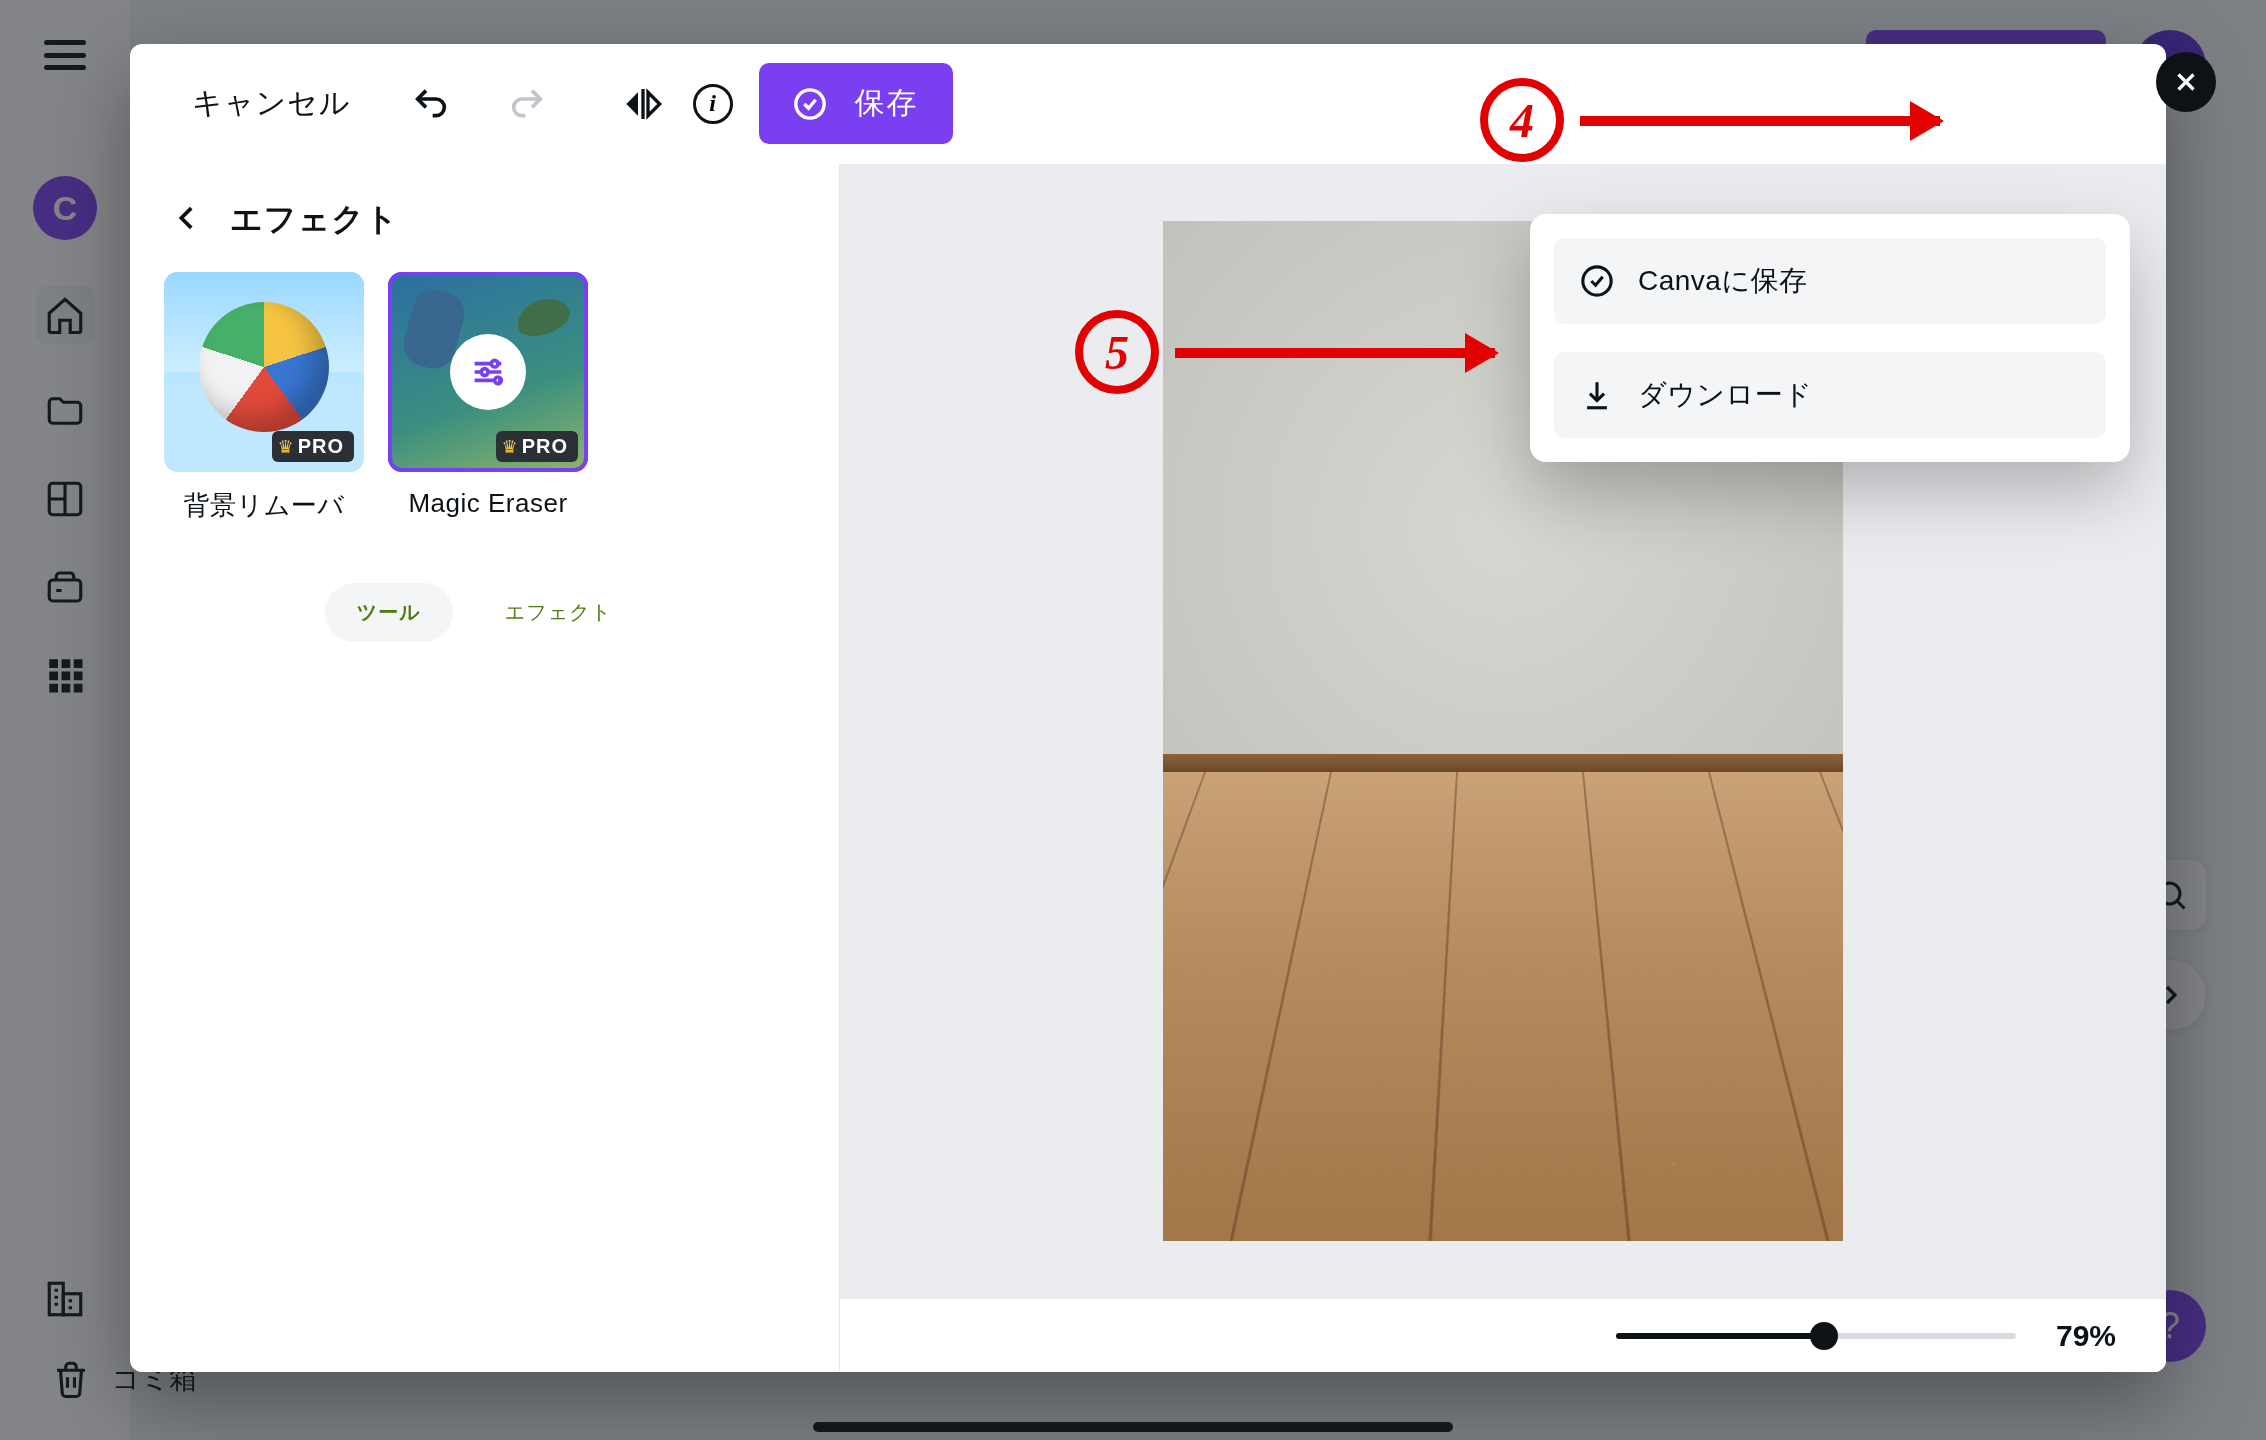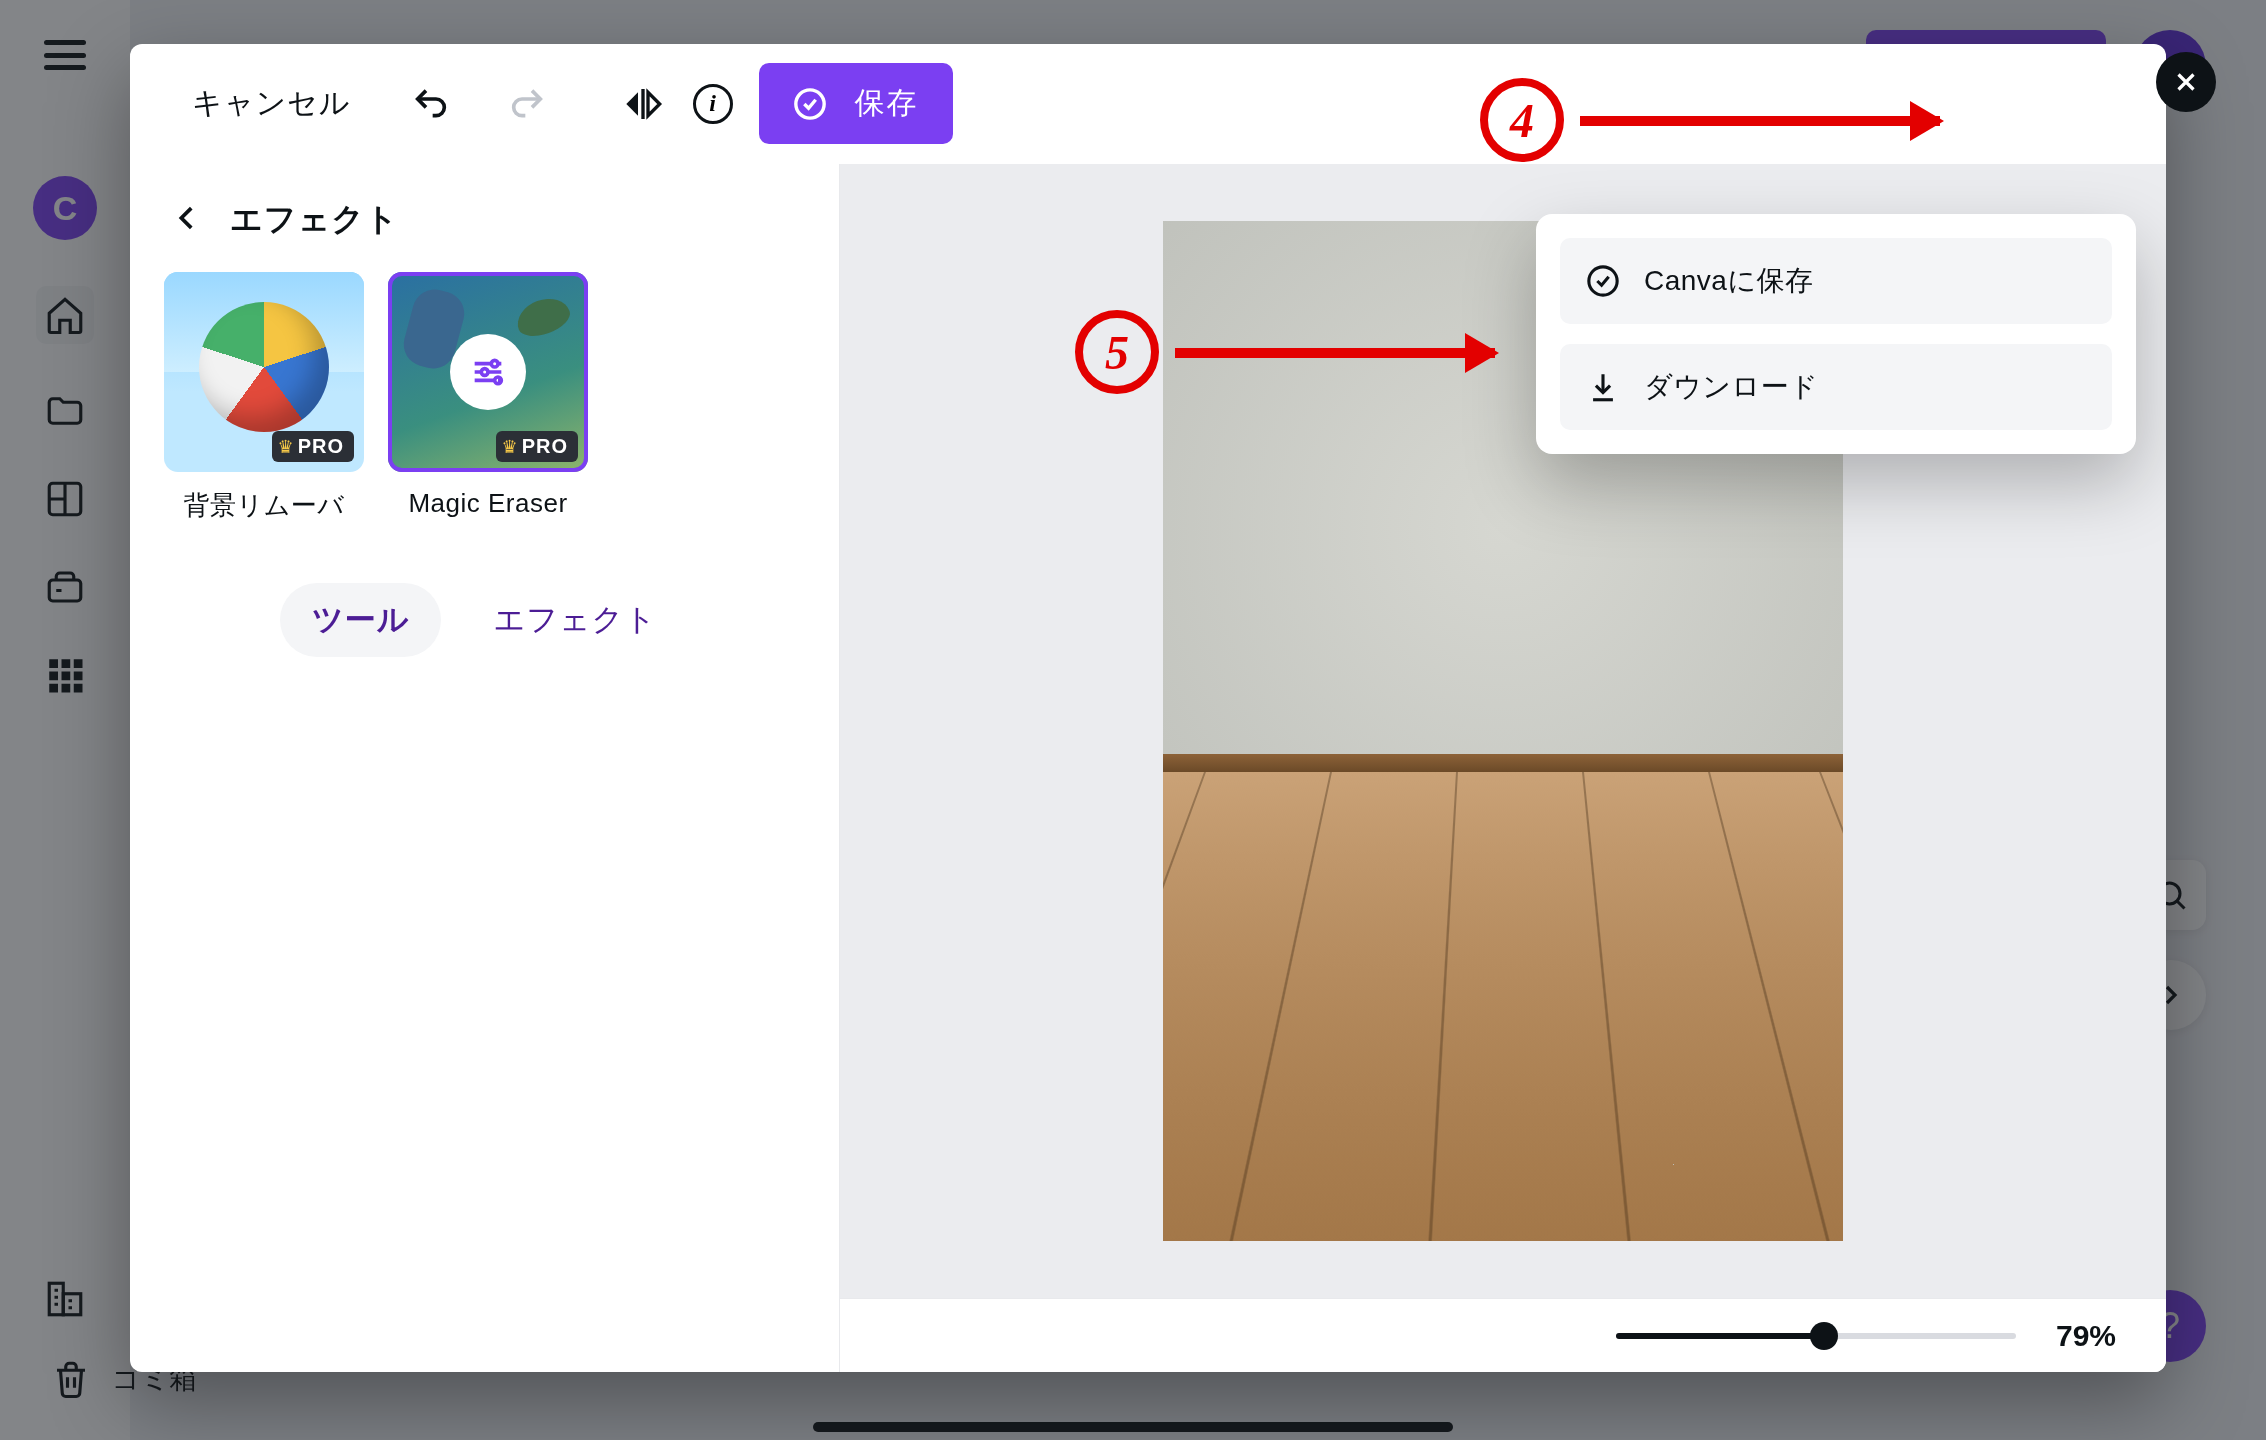--- a/index.html
+++ b/index.html
@@ -73,32 +73,32 @@
 .th-edit{background:linear-gradient(180deg,#d6dbdf,#eceff2)}
 .th-edit .split{position:absolute;top:0;bottom:0;left:50%;width:2px;background:#2b2f36}
 .th-edit .handle{position:absolute;top:18px;left:50%;transform:translateX(-50%);width:28px;height:28px;border:3px solid #2b2f36;border-radius:50%;background:#fff}
 .flower-l{position:absolute;left:14px;top:34px;width:80px;height:80px;border-radius:50%;background:radial-gradient(circle at 50% 50%,#caa7e8 0 40%,#9e72d4 42% 100%);filter:blur(.3px)}
 .flower-r{position:absolute;right:22px;top:40px;width:64px;height:64px;border-radius:50%;background:radial-gradient(circle at 50% 50%,#d7263d 0 44%,#a11128 46% 100%)}
 .hand{position:absolute;bottom:0;width:44px;height:88px;background:#f2c8a2;border-radius:22px 22px 8px 8px}
 .hand.l{left:34px}
 .hand.r{right:38px}
 
 .tabbar{display:flex;gap:20px;justify-content:center;margin-top:60px}
-.tab{border:none;background:none;font-size:31px;color:#4c1d95;padding:16px 32px;border-radius:40px;letter-spacing:1px}
+.tab{border:none;background:none;font-size:20px;color:#4d7c0f;padding:16px 32px;border-radius:40px;letter-spacing:1px}
 .tab.active{background:#f4f5f7;font-weight:600}
 
 .right-panel{flex:1;display:flex;flex-direction:column;background:#ebecef;min-width:0}
 .canvas-area{flex:1;display:flex;align-items:center;justify-content:center}
 .canvas-img{width:680px;height:1020px;background:#cfcfcb;position:relative;overflow:hidden}
 .wall{position:absolute;inset:0;background:radial-gradient(120% 80% at 50% 30%,#d6d7d1 0%,#bfc1bb 60%,#b4b6b0 100%)}
 .table{position:absolute;left:-8%;right:-8%;bottom:0;height:46%;background:linear-gradient(180deg,#caa277,#a17546);transform:perspective(900px) rotateX(48deg);transform-origin:top center}
 .plank{position:absolute;top:0;bottom:0;width:2px;background:rgba(58,38,18,.35)}
 .edge{position:absolute;left:-8%;right:-8%;bottom:46%;height:18px;background:linear-gradient(#8d6238,#6b4a28)}
 
-.dropdown{position:absolute;top:170px;right:30px;width:600px;background:#fff;border-radius:16px;padding:24px;box-shadow:0 30px 70px rgba(0,0,0,.25);display:flex;flex-direction:column;gap:20px}
+.dropdown{position:absolute;top:170px;right:36px;width:600px;background:#fff;border-radius:16px;padding:24px;box-shadow:0 30px 70px rgba(0,0,0,.25);display:flex;flex-direction:column;gap:28px}
 .dd-item{display:flex;align-items:center;gap:24px;background:#f4f5f7;border:none;border-radius:10px;padding:24px 26px;font-size:28px;color:#0d1216;letter-spacing:.5px}
 .dd-item svg{width:34px;height:34px}
 
 .zoombar{height:74px;background:#fff;display:flex;align-items:center;justify-content:flex-end;padding:0 50px;gap:40px;border-top:1px solid #e8e9ec}
 .slider{position:relative;width:400px;height:6px;background:#d9dbe0;border-radius:4px}
 .slider .fill{position:absolute;left:0;top:0;bottom:0;width:52%;background:#0d1216;border-radius:4px}
 .slider .knob{position:absolute;top:50%;left:52%;transform:translate(-50%,-50%);width:28px;height:28px;border-radius:50%;background:#0d1216}
 .zoomval{font-size:30px;font-weight:600;color:#0d1216}
 
 

